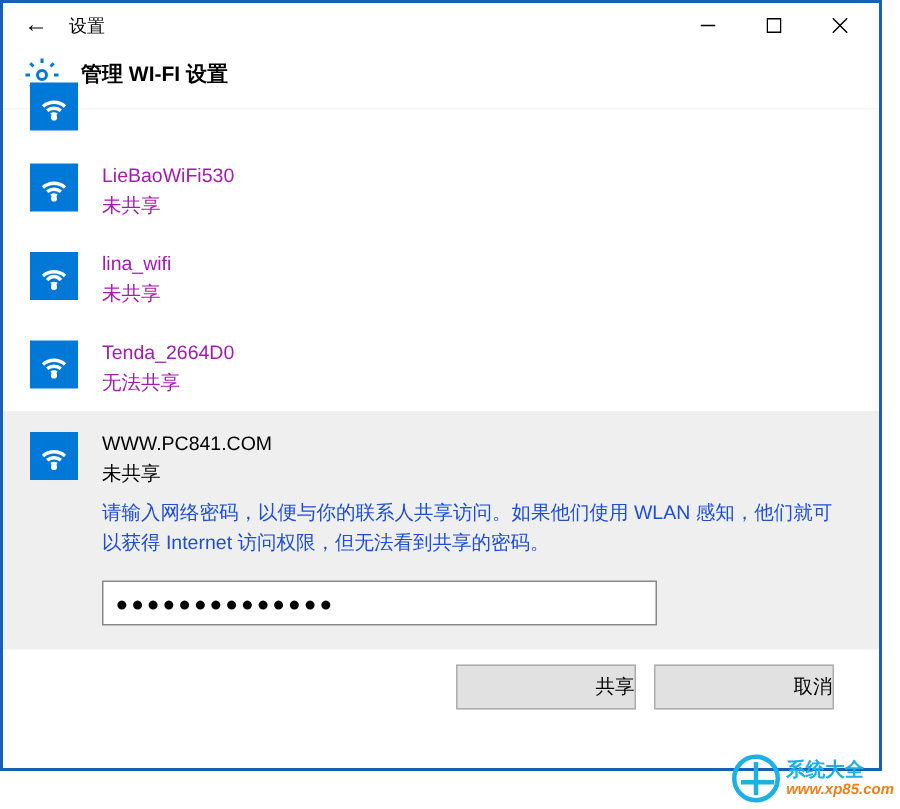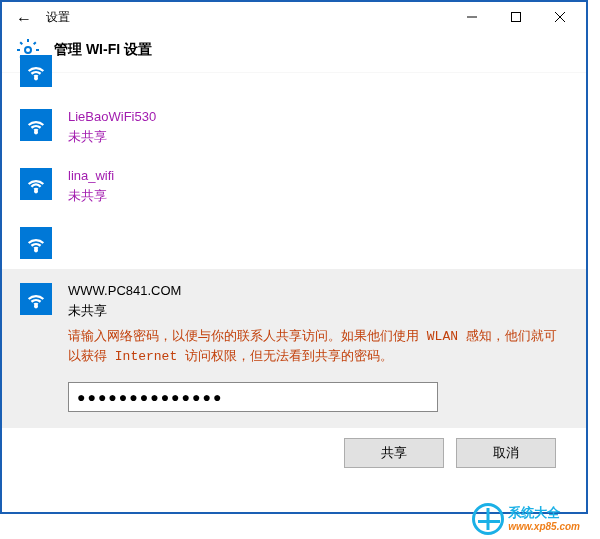--- a/index.html
+++ b/index.html
@@ -80,48 +80,49 @@
   .wifi-name { }
   .wifi-status { }
   .expanded {
     background: #efefef;
     padding: 12px 18px 16px 18px;
     display: flex;
     gap: 16px;
     align-items: flex-start;
   }
   .expanded-body { flex: 1; font-size: 13px; line-height: 1.55; }
-  .help-text { margin-top: 6px; color: #c2410c; padding-right: 6px; font-family: Liberation Mono, monospace; }
+  .help-text { margin-top: 6px; color: #1d4ed8; padding-right: 6px; }
   .pw-input {
     width: 370px;
     margin-top: 14px;
     padding: 6px 8px;
     font-size: 14px;
     border: 1px solid #888;
     background: #fff;
     font-family: Arial, sans-serif;
     letter-spacing: 2px;
   }
   .dialog-buttons {
     display: flex;
     gap: 12px;
     justify-content: flex-end;
     padding: 10px 30px 4px 0;
   }
   .dlg-btn {
-    width: 100px;
+    width: 120px;
     height: 30px;
     border: 1px solid #adadad;
     background: #e1e1e1;
     font-size: 13px;
     cursor: pointer;
+    text-align: right;
   }
   .watermark {
     position: absolute;
-    right: 20px;
+    right: 4px;
     bottom: 4px;
     display: flex;
     align-items: center;
     gap: 4px;
     font-size: 13px;
     color: #1bb0e6;
     font-weight: bold;
   }
   .wm-logo {
     width: 32px; height: 32px;
@@ -226,20 +227,24 @@
 
     <div class="wifi-item">
       <div class="wifi-icon">
         <svg viewBox="0 0 24 24" fill="none" stroke="#fff" stroke-width="2.5">
             <path d="M4 12a12 12 0 0 1 16 0"></path>
             <path d="M7 15a8 8 0 0 1 10 0"></path>
             <path d="M10 18a4 4 0 0 1 4 0"></path>
             <circle cx="12" cy="20" r="1" fill="#fff"></circle>
           </svg>
       </div>
+      <div class="wifi-text">
+        <div class="wifi-name">Tenda_2664D0</div>
+        <div class="wifi-status">无法共享</div>
+      </div>
     </div>
 
     <div class="expanded">
       <div class="wifi-icon">
         <svg viewBox="0 0 24 24" fill="none" stroke="#fff" stroke-width="2.5">
             <path d="M4 12a12 12 0 0 1 16 0"></path>
             <path d="M7 15a8 8 0 0 1 10 0"></path>
             <path d="M10 18a4 4 0 0 1 4 0"></path>
             <circle cx="12" cy="20" r="1" fill="#fff"></circle>
           </svg>

